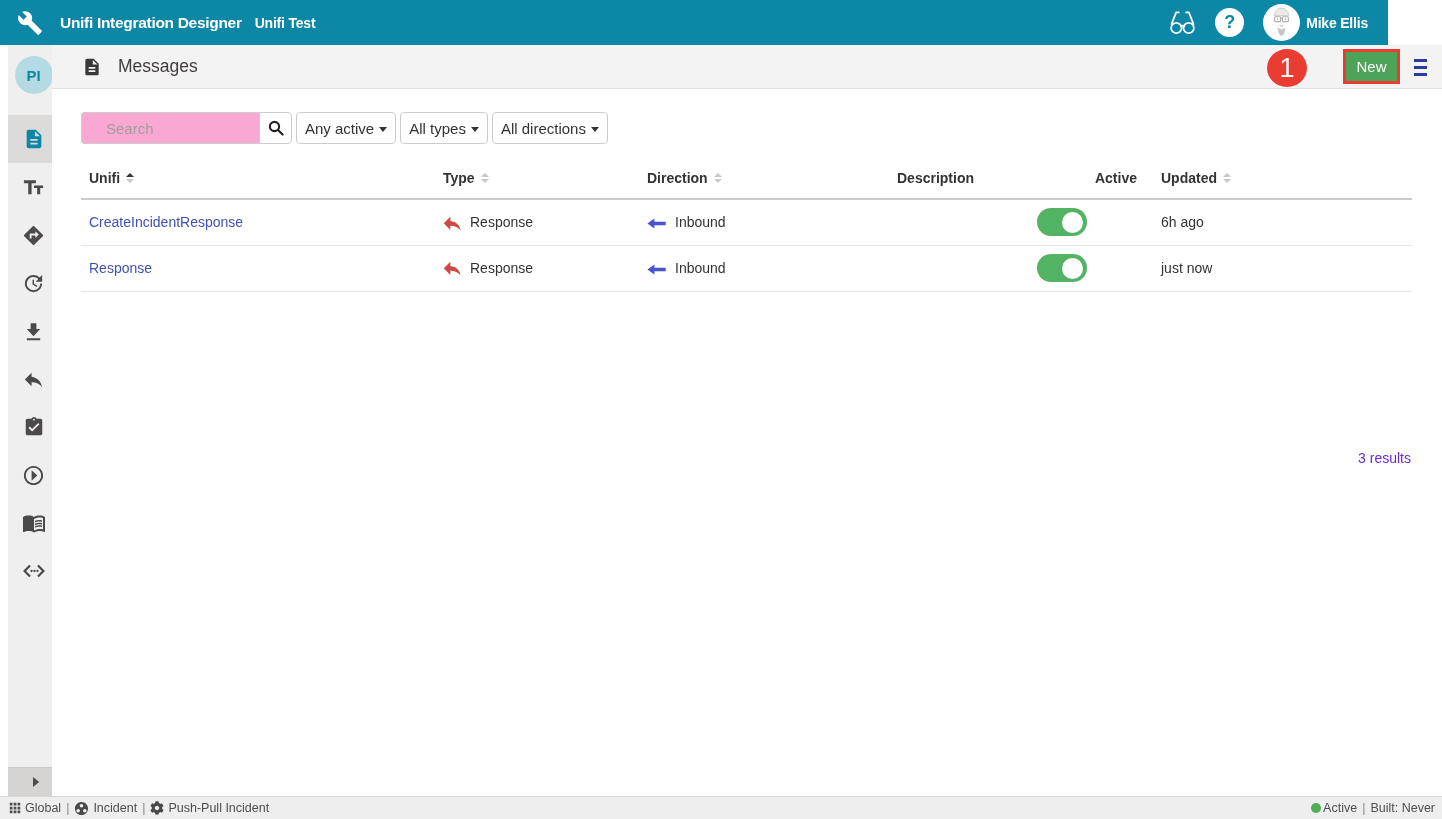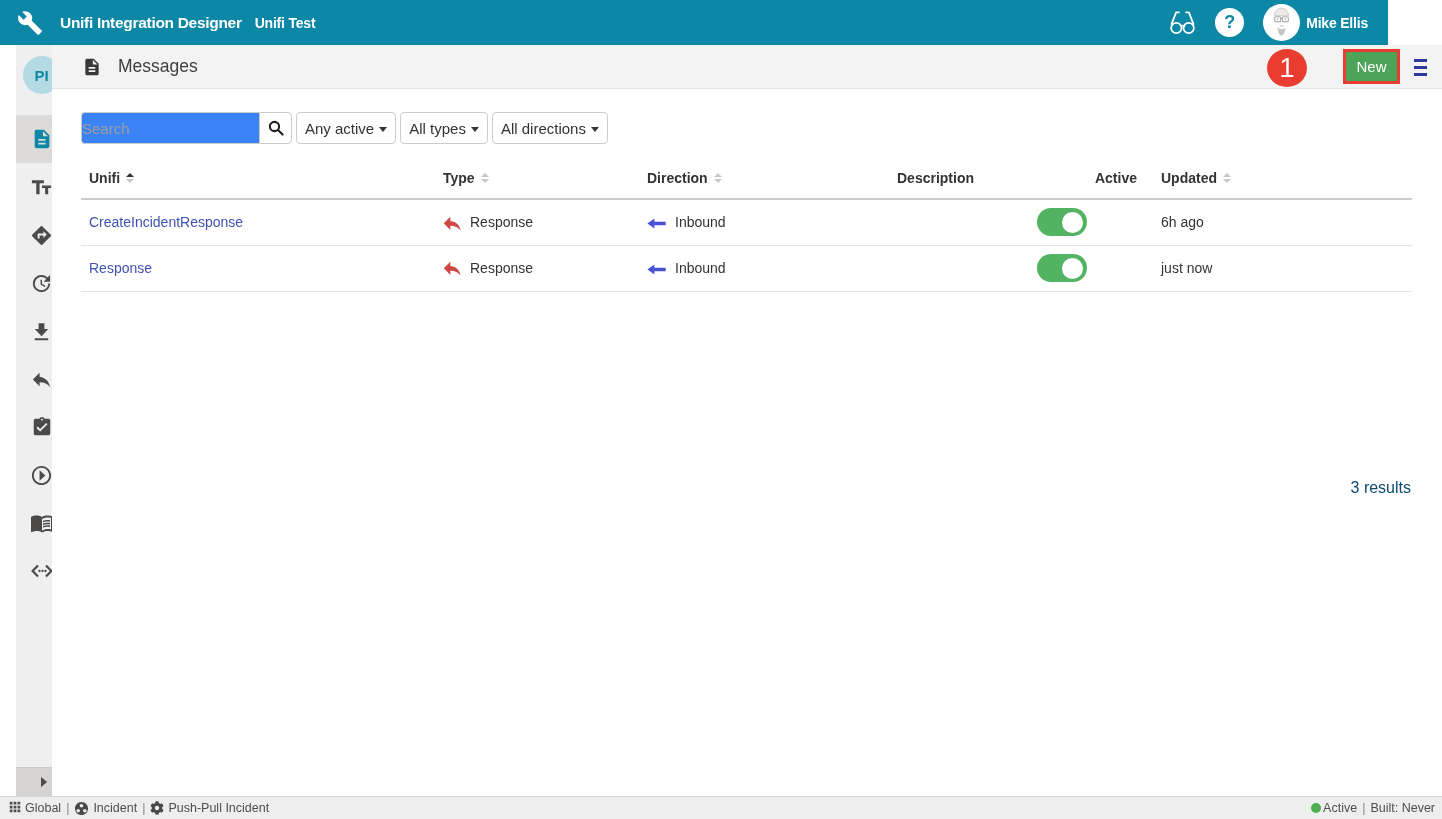--- a/index.html
+++ b/index.html
@@ -27,21 +27,21 @@
   display:flex; align-items:center; justify-content:center; margin-left:19px;
 }
 .topbar .avatar {
   width:37px; height:37px; border-radius:50%; background:#fff; margin-left:19px;
   overflow:hidden; display:flex; align-items:center; justify-content:center;
 }
 .topbar .user-name { font-size:14px; font-weight:700; letter-spacing:-.2px; margin-left:6px; margin-right:20px; }
 
 
 .sidebar {
-  position:absolute; top:45px; left:16px; width:52px; bottom:23px;
+  position:absolute; top:45px; left:8px; width:52px; bottom:23px;
   background:#f0efef; border-right:1px solid #e4e3e2;
 }
 .sidebar .pi-avatar {
   width:38px; height:38px; border-radius:50%; background:#b4dbe4;
   color:#0e87a5; font-size:15px; font-weight:700;
   display:flex; align-items:center; justify-content:center;
   margin:11px auto 0 auto;
 }
 .sidebar .nav { position:absolute; top:70px; left:0; width:51px; }
 .side-item {
@@ -79,22 +79,22 @@
 }
 .burger { position:absolute; left:1362px; top:14px; width:13px; cursor:pointer; }
 .burger div { height:3px; background:#2b3a9d; margin-bottom:4px; }
 .burger div:last-child { margin-bottom:0; }
 
 
 .filters { position:absolute; left:29px; top:67px; display:flex; }
 .search-group { display:flex; }
 .search-input {
   width:178px; height:32px; border:1px solid #ccc; border-right:none;
-  border-radius:4px 0 0 4px; padding:0 0; font-size:15px; color:#333;
-  font-family:inherit; outline:none; background:#3b82f6;
+  border-radius:4px 0 0 4px; padding:0 24px; font-size:15px; color:#333;
+  font-family:inherit; outline:none; background:#f9a8d4;
 }
 .search-input::placeholder { color:#9f9e9d; }
 .search-btn {
   width:33px; height:32px; border:1px solid #ccc; border-radius:0 4px 4px 0;
   background:#fff; display:flex; align-items:center; justify-content:center; cursor:pointer;
 }
 .dropdown {
   height:32px; border:1px solid #ccc; border-radius:4px; background:#fff;
   margin-left:4px; padding:0 8px; display:flex; align-items:center;
   font-size:15px; color:#333; cursor:pointer; font-family:inherit;
@@ -131,29 +131,29 @@
 .sorter.asc i.up { border-bottom-color:#333; }
 .cell-ic { display:inline-block; vertical-align:middle; margin-right:9px; }
 .toggle {
   display:inline-block; width:50px; height:28px; border-radius:14px; background:#52b363;
   position:relative; margin-left:-3px; cursor:pointer; vertical-align:middle;
 }
 .toggle .knob {
   position:absolute; right:4px; top:3.5px; width:21px; height:21px;
   border-radius:50%; background:#fff;
 }
-.results { position:absolute; right:31px; top:405px; font-size:16px; color:#0c4a6e;margin-top:29px; }
+.results { position:absolute; right:31px; top:405px; font-size:14px; color:#6d28d9; }
 
 
 .statusbar {
   position:absolute; left:0; right:0; bottom:0; height:23px;
   background:#efeeee; border-top:1px solid #d7d6d5;
   display:flex; align-items:center; font-size:12.5px; color:#4f4e4d;
 }
-.statusbar .seg { display:flex; }
+.statusbar .seg { display:flex; align-items:center; }
 .statusbar .sep { color:#8a8988; margin:0 5px; }
 .statusbar .seg svg { margin-right:4px; }
 .statusbar .left { display:flex; align-items:center; margin-left:9px; }
 .statusbar .right { display:flex; align-items:center; margin-left:auto; margin-right:7px; }
 .status-dot { width:10px; height:10px; border-radius:50%; background:#4caf50; margin-right:2px; }
 </style>
 </head>
 <body>
 
 <div class="topbar">

